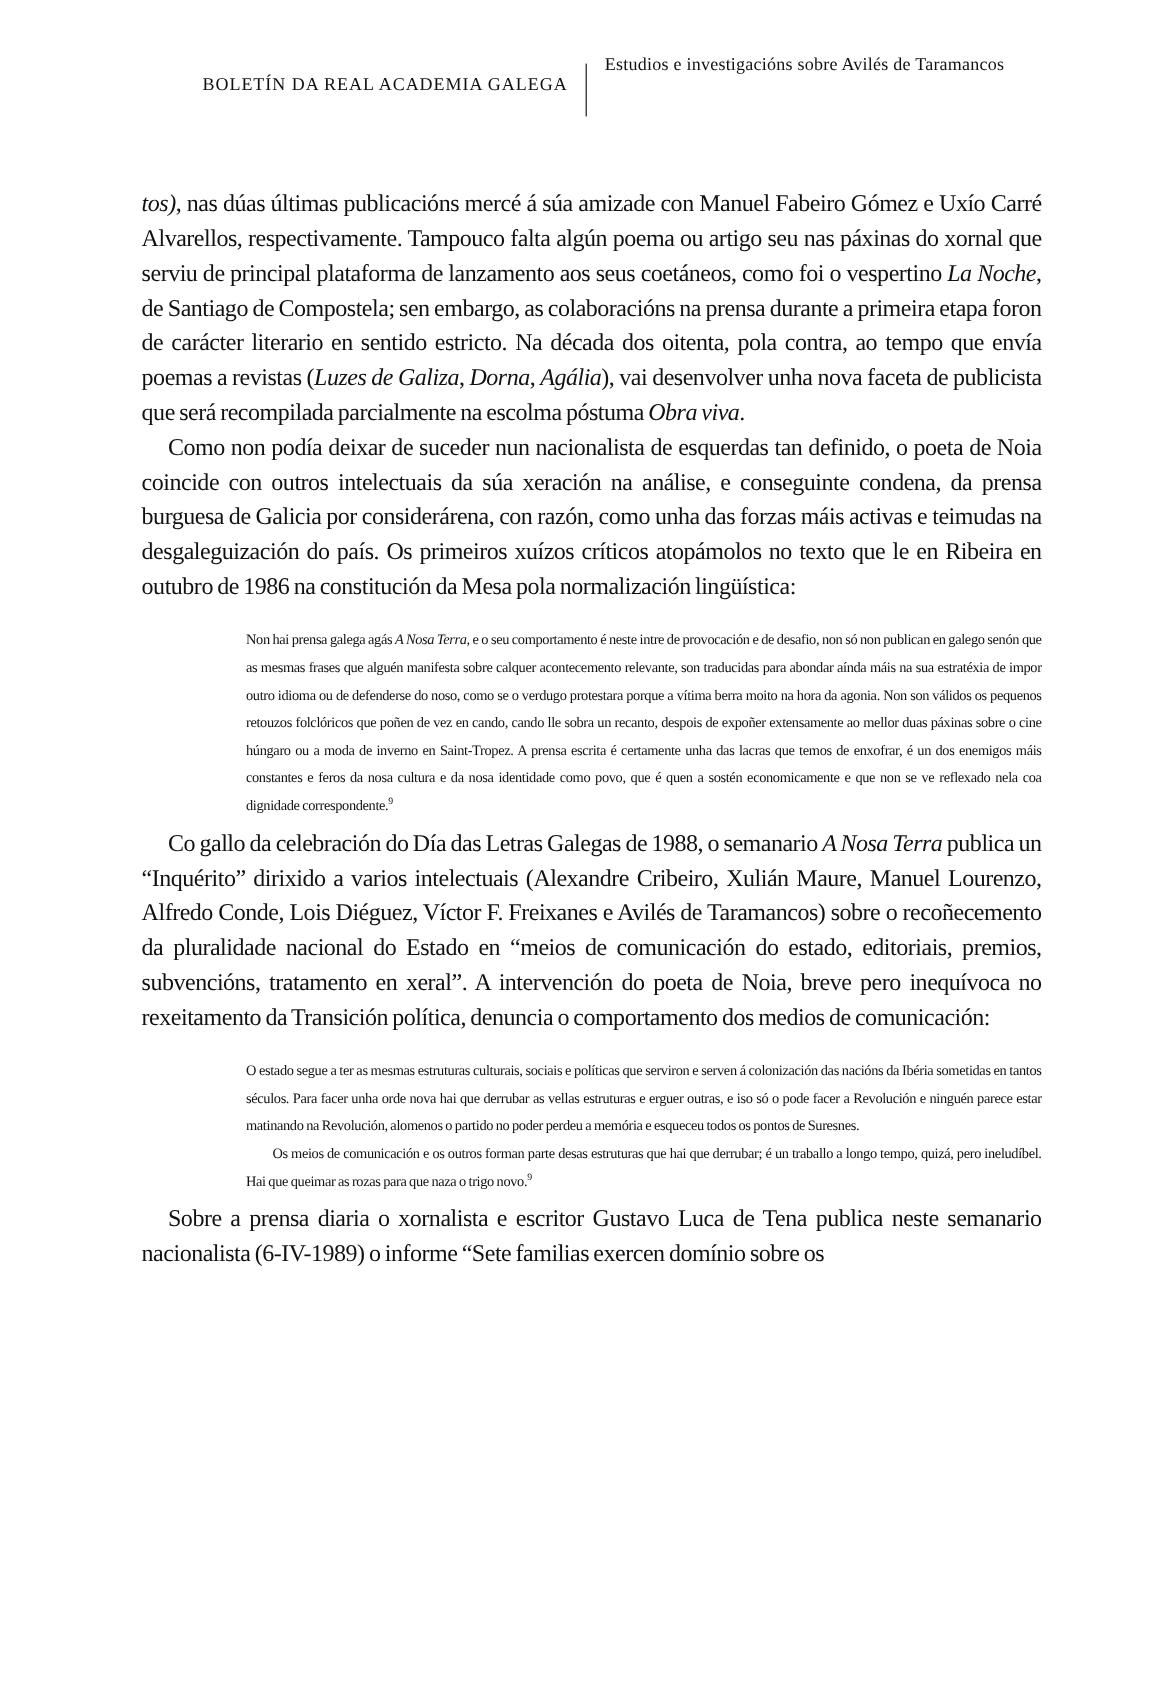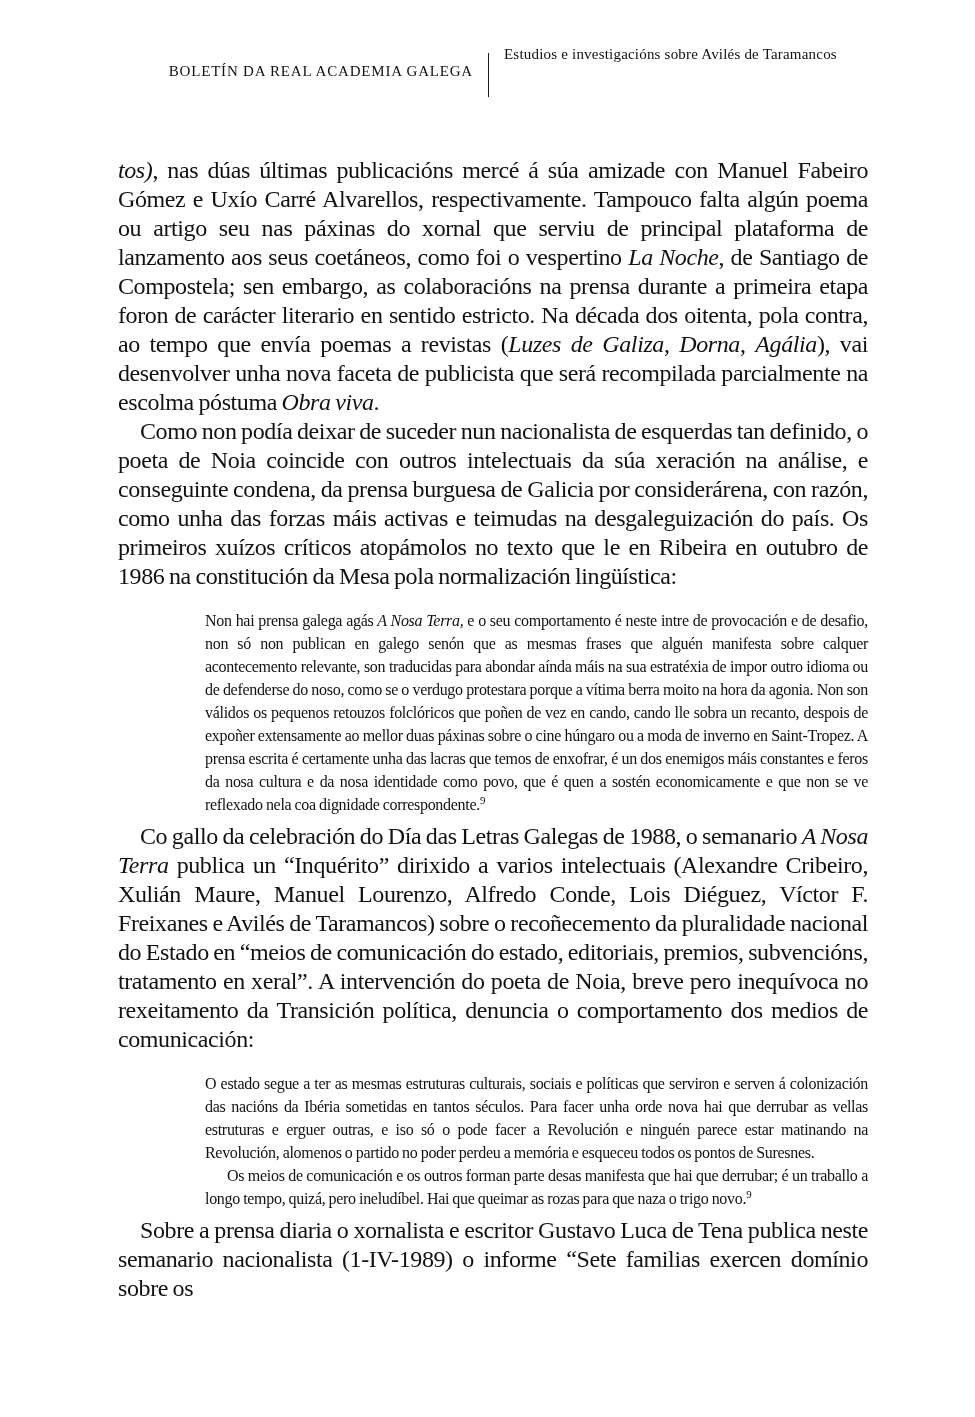--- a/index.html
+++ b/index.html
@@ -42,29 +42,29 @@
   }
 
   
   .page-content {
     position: absolute;
     top: 156px; left: 118px;
     width: 750px;
   }
   .page-content p { margin: 0; }
   .body {
-    font-size: 24px;
+    font-size: 20px;
     line-height: 29px;
     letter-spacing: -0.4px;
     word-spacing: -1px;
     text-align: justify;
   }
   .quote {
     margin-left: 87px !important;
-    font-size: 16px;
+    font-size: 12px;
     line-height: 23px;
     letter-spacing: -0.3px;
     word-spacing: -0.5px;
     text-align: justify;
   }
   .indent { text-indent: 22px; }
   .body + .quote { margin-top: 18px !important; }
   .quote + .body { margin-top: 6px !important; }
   .quote + .quote { margin-top: 0 !important; }
   .italic { font-style: italic; }
@@ -87,22 +87,22 @@
     <div class="h-divider"></div>
     <div class="h-right">Estudios e investigacións sobre Avilés de Taramancos</div>
   </header>
 
   <main class="page-content">
       <p class="body"><span class="italic">tos)</span><span>, nas dúas últimas publicacións mercé á súa amizade con Manuel Fabeiro Gómez e Uxío Carré Alvarellos, respectivamente. Tampouco falta algún poema ou artigo seu nas páxinas do xornal que serviu de principal plataforma de lanzamento aos seus coetáneos, como foi o vespertino </span><span class="italic">La Noche</span><span>, de Santiago de Compostela; sen embargo, as colaboracións na prensa durante a primeira etapa foron de carácter literario en sentido estricto. Na década dos oitenta, pola contra, ao tempo que envía poemas a revistas (</span><span class="italic">Luzes de Galiza</span><span>, </span><span class="italic">Dorna</span><span>, </span><span class="italic">Agália</span><span>), vai desenvolver unha nova faceta de publicista que será recompilada parcialmente na escolma póstuma </span><span class="italic">Obra viva</span><span>.</span></p>
       <p class="body indent"><span>Como non podía deixar de suceder nun nacionalista de esquerdas tan definido, o poeta de Noia coincide con outros intelectuais da súa xeración na análise, e conseguinte condena, da prensa burguesa de Galicia por considerárena, con razón, como unha das forzas máis activas e teimudas na desgaleguización do país. Os primeiros xuízos críticos atopámolos no texto que le en Ribeira en outubro de 1986 na constitución da Mesa pola normalización lingüística:</span></p>
       <p class="quote"><span>Non hai prensa galega agás </span><span class="italic">A Nosa Terra,</span><span> e o seu comportamento é neste intre de provocación e de desafio, non só non publican en galego senón que as mesmas frases que alguén manifesta sobre calquer acontecemento relevante, son traducidas para abondar aínda máis na sua estratéxia de impor outro idioma ou de defenderse do noso, como se o verdugo protestara porque a vítima berra moito na hora da agonia. Non son válidos os pequenos retouzos folclóricos que poñen de vez en cando, cando lle sobra un recanto, despois de expoñer extensamente ao mellor duas páxinas sobre o cine húngaro ou a moda de inverno en Saint-Tropez. A prensa escrita é certamente unha das lacras que temos de enxofrar, é un dos enemigos máis constantes e feros da nosa cultura e da nosa identidade como povo, que é quen a sostén economicamente e que non se ve reflexado nela coa dignidade correspondente.</span><sup class="fnref">9</sup></p>
       <p class="body indent"><span>Co gallo da celebración do Día das Letras Galegas de 1988, o semanario </span><span class="italic">A Nosa Terra</span><span> publica un “Inquérito” dirixido a varios intelectuais (Alexandre Cribeiro, Xulián Maure, Manuel Lourenzo, Alfredo Conde, Lois Diéguez, Víctor F. Freixanes e Avilés de Taramancos) sobre o recoñecemento da pluralidade nacional do Estado en “meios de comunicación do estado, editoriais, premios, subvencións, tratamento en xeral”. A intervención do poeta de Noia, breve pero inequívoca no rexeitamento da Transición política, denuncia o comportamento dos medios de comunicación:</span></p>
       <p class="quote"><span>O estado segue a ter as mesmas estruturas culturais, sociais e políticas que serviron e serven á colonización das nacións da Ibéria sometidas en tantos séculos. Para facer unha orde nova hai que derrubar as vellas estruturas e erguer outras, e iso só o pode facer a Revolución e ninguén parece estar matinando na Revolución, alomenos o partido no poder perdeu a memória e esqueceu todos os pontos de Suresnes.</span></p>
-      <p class="quote indent"><span>Os meios de comunicación e os outros forman parte desas manifesta que hai que derrubar; é un traballo a longo tempo, quizá, pero ineludíbel. Hai que queimar as rozas para que naza o trigo novo.</span><sup class="fnref">9</sup></p>
-      <p class="body indent"><span>Sobre a prensa diaria o xornalista e escritor Gustavo Luca de Tena publica neste semanario nacionalista (1-IV-1989) o informe “Sete familias exercen domínio sobre os</span></p>
+      <p class="quote indent"><span>Os meios de comunicación e os outros forman parte desas estruturas que hai que derrubar; é un traballo a longo tempo, quizá, pero ineludíbel. Hai que queimar as rozas para que naza o trigo novo.</span><sup class="fnref">9</sup></p>
+      <p class="body indent"><span>Sobre a prensa diaria o xornalista e escritor Gustavo Luca de Tena publica neste semanario nacionalista (6-IV-1989) o informe “Sete familias exercen domínio sobre os</span></p>
     </main>
 
   <footer class="page-footer">
     
     
     
   </footer>
 
 </div>
 

